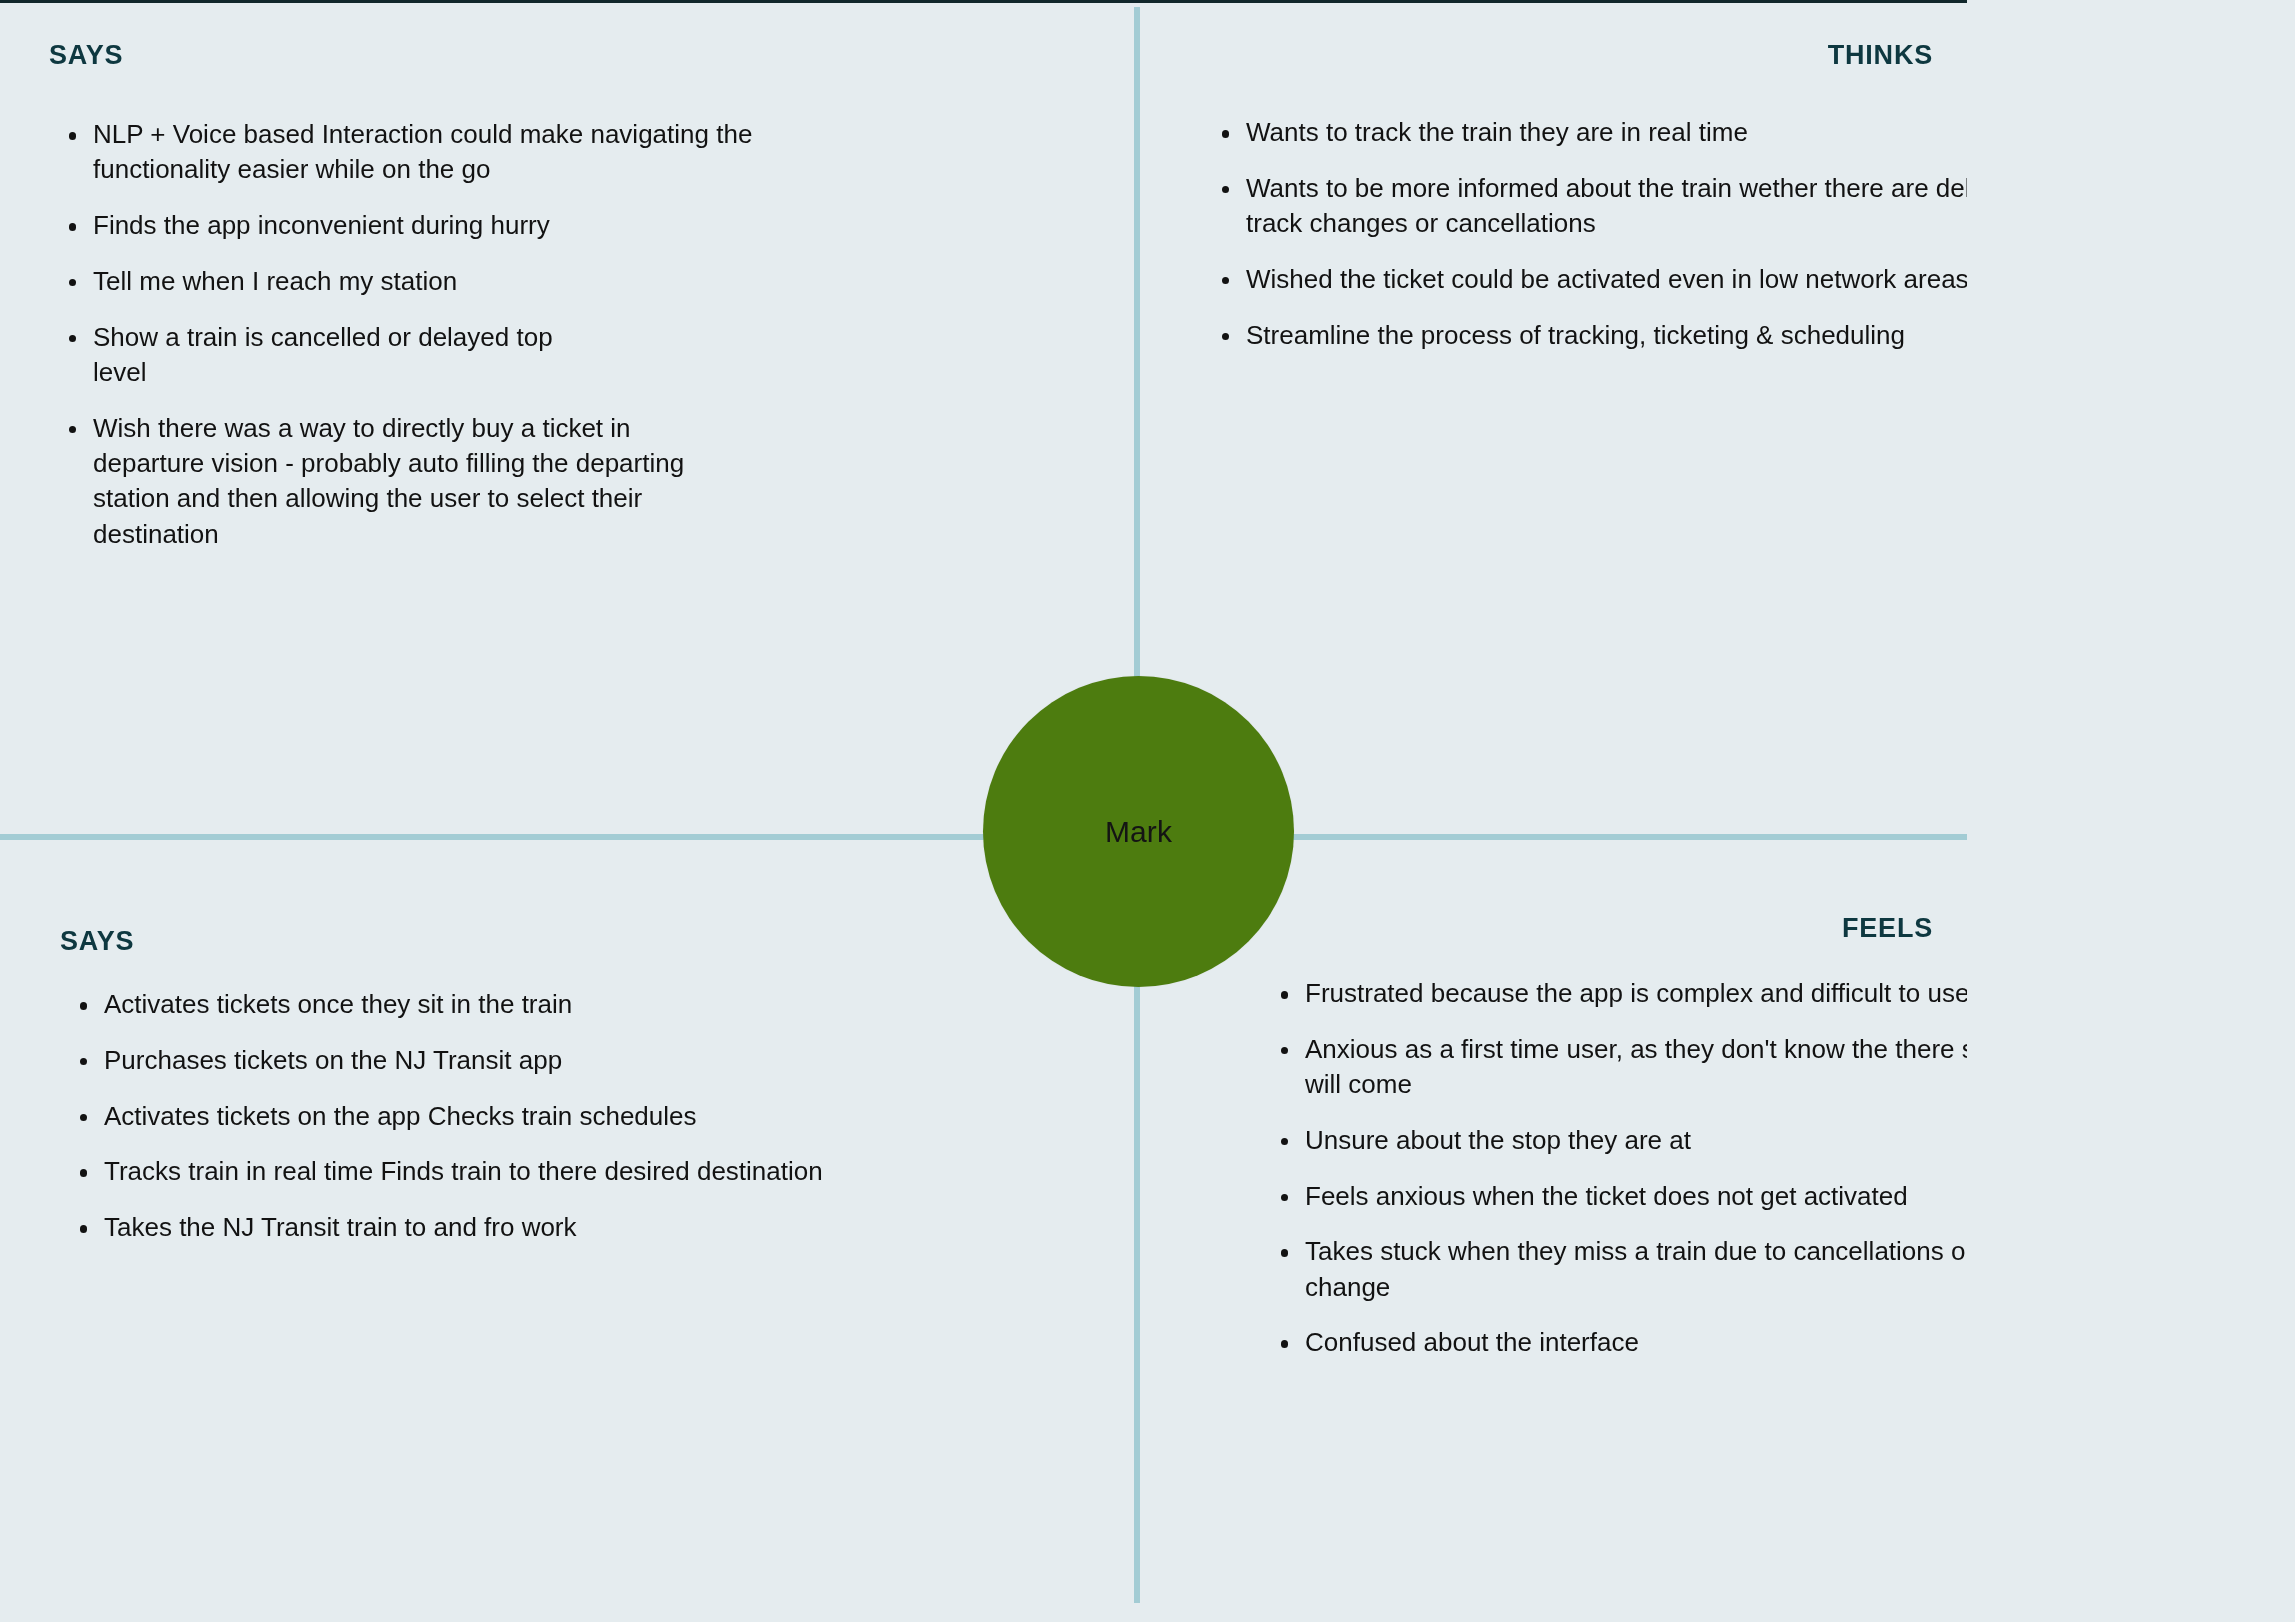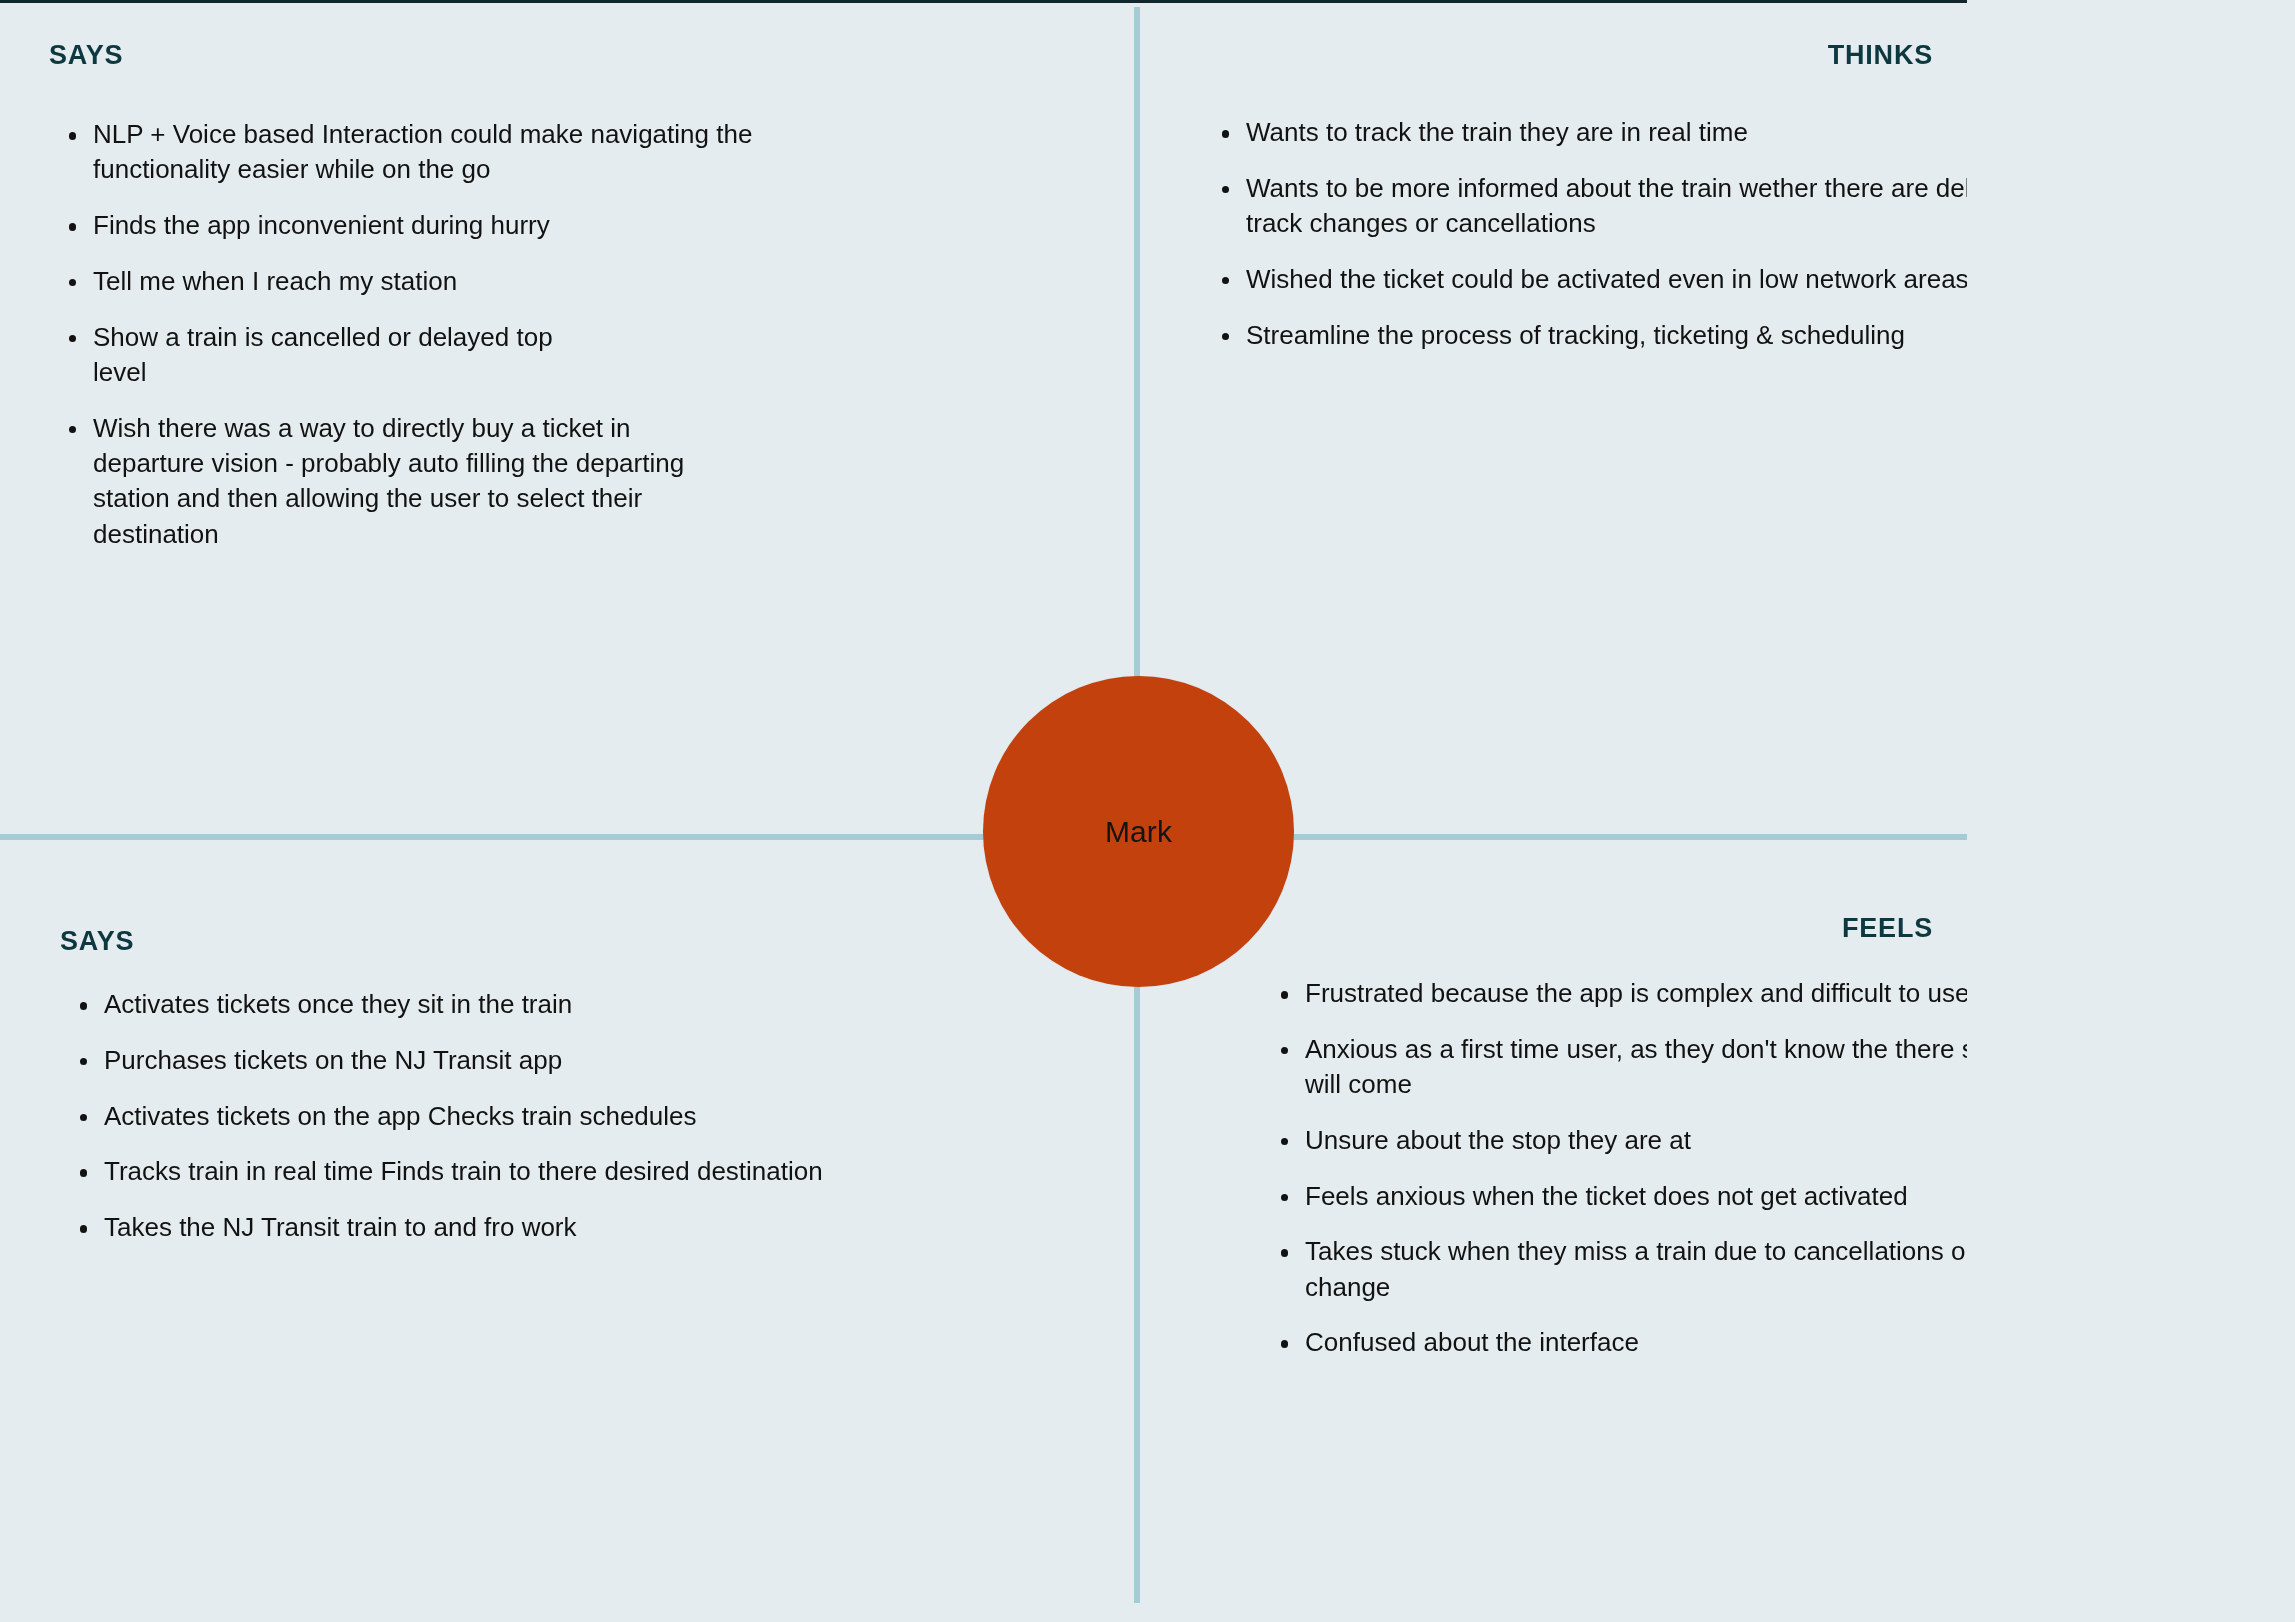--- a/index.html
+++ b/index.html
@@ -185,18 +185,18 @@
       <li>Frustrated because the app is complex and difficult to use</li>
       <li>Anxious as a first time user, as they don't know the there stop
 will come</li>
       <li>Unsure about the stop they are at</li>
       <li>Feels anxious when the ticket does not get activated</li>
       <li>Takes stuck when they miss a train due to cancellations or track
 change</li>
       <li>Confused about the interface</li>
     </ul>
 
-  <div class="persona-circle" style="background: #c2410c;">
+  <div class="persona-circle" style="background: #4d7c0f;">
     <span class="persona-name">Mark</span>
   </div>
 
 </div>
 
 
 </body></html>

